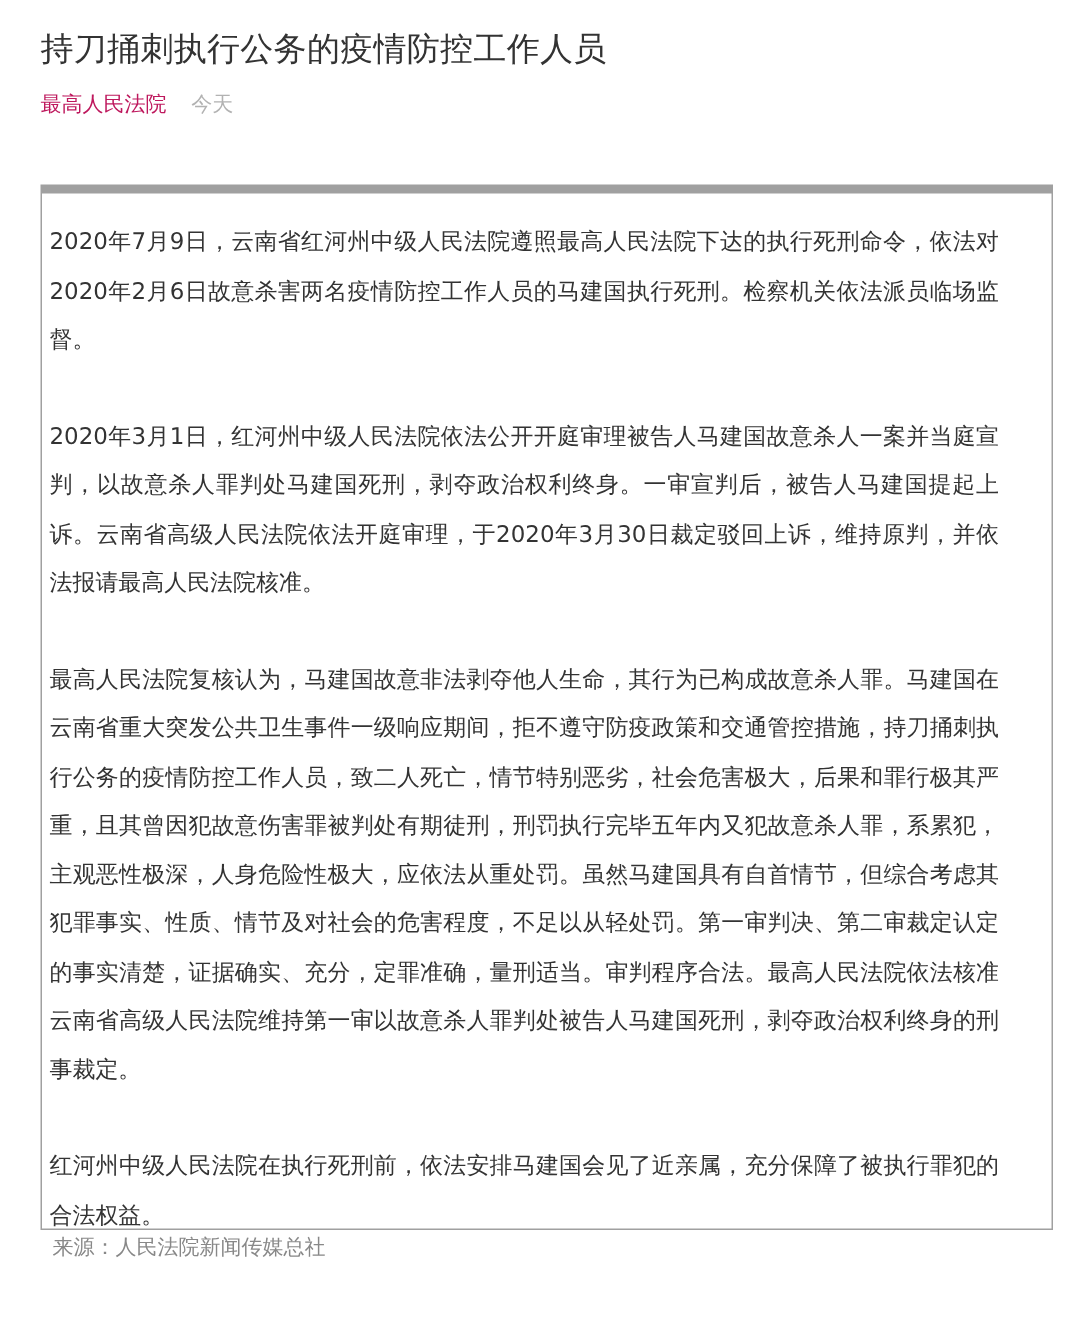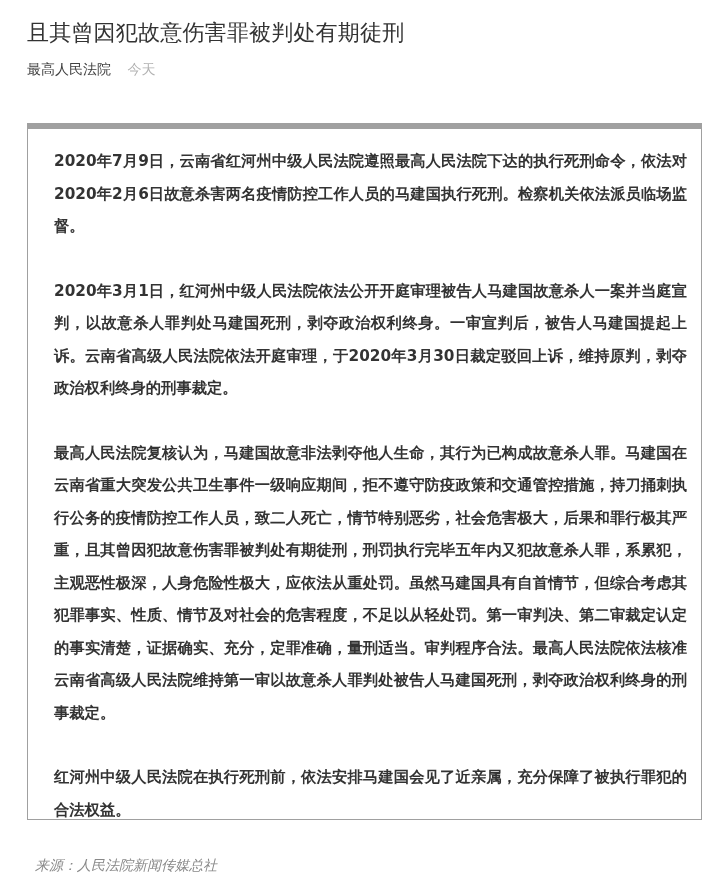--- a/index.html
+++ b/index.html
@@ -27,74 +27,72 @@
       white-space: nowrap;
     }
     .meta {
       position: absolute;
       left: 27px;
       top: 61px;
       font-size: 14px;
       white-space: nowrap;
     }
     .meta .author {
-      color: #404040;
+      color: #be185d;
     }
     .meta .date {
       color: #b2b2b2;
       margin-left: 12px;
       text-align: center;
     }
     .article-box {
       position: absolute;
       left: 27px;
       top: 123px;
       width: 675px;
       height: 697px;
       box-sizing: border-box;
       border: 1px solid #a0a0a0;
       border-top: 6px solid #a0a0a0;
     }
     .article-box .content {
       position: absolute;
-      left: 26px;
+      left: 5px;
       top: 16px;
       width: 633px;
-      font-weight: bold;
     }
     .para {
       margin: 0 0 32px 0;
       font-size: 15.3px;
       line-height: 32.5px;
       color: #333333;
       text-align: justify;
     }
     .para:last-child { margin-bottom: 16px; }
     .source {
       position: absolute;
       left: 35px;
-      top: 857px;
+      top: 823px;
       font-size: 14px;
       color: #888888;
       white-space: nowrap;
-      font-style: italic;
     }
   </style>
 </head>
 <body>
 
-<h1 class="title">且其曾因犯故意伤害罪被判处有期徒刑</h1>
+<h1 class="title">持刀捅刺执行公务的疫情防控工作人员</h1>
 
 <div class="meta">
   <span class="author">最高人民法院</span>
   <span class="date">今天</span>
 </div>
 
 <div class="article-box">
   <div class="content">
     <p class="para">2020年7月9日，云南省红河州中级人民法院遵照最高人民法院下达的执行死刑命令，依法对2020年2月6日故意杀害两名疫情防控工作人员的马建国执行死刑。检察机关依法派员临场监督。</p>
-    <p class="para">2020年3月1日，红河州中级人民法院依法公开开庭审理被告人马建国故意杀人一案并当庭宣判，以故意杀人罪判处马建国死刑，剥夺政治权利终身。一审宣判后，被告人马建国提起上诉。云南省高级人民法院依法开庭审理，于2020年3月30日裁定驳回上诉，维持原判，剥夺政治权利终身的刑事裁定。</p>
+    <p class="para">2020年3月1日，红河州中级人民法院依法公开开庭审理被告人马建国故意杀人一案并当庭宣判，以故意杀人罪判处马建国死刑，剥夺政治权利终身。一审宣判后，被告人马建国提起上诉。云南省高级人民法院依法开庭审理，于2020年3月30日裁定驳回上诉，维持原判，并依法报请最高人民法院核准。</p>
     <p class="para">最高人民法院复核认为，马建国故意非法剥夺他人生命，其行为已构成故意杀人罪。马建国在云南省重大突发公共卫生事件一级响应期间，拒不遵守防疫政策和交通管控措施，持刀捅刺执行公务的疫情防控工作人员，致二人死亡，情节特别恶劣，社会危害极大，后果和罪行极其严重，且其曾因犯故意伤害罪被判处有期徒刑，刑罚执行完毕五年内又犯故意杀人罪，系累犯，主观恶性极深，人身危险性极大，应依法从重处罚。虽然马建国具有自首情节，但综合考虑其犯罪事实、性质、情节及对社会的危害程度，不足以从轻处罚。第一审判决、第二审裁定认定的事实清楚，证据确实、充分，定罪准确，量刑适当。审判程序合法。最高人民法院依法核准云南省高级人民法院维持第一审以故意杀人罪判处被告人马建国死刑，剥夺政治权利终身的刑事裁定。</p>
     <p class="para">红河州中级人民法院在执行死刑前，依法安排马建国会见了近亲属，充分保障了被执行罪犯的合法权益。</p>
   </div>
 </div>
 
 <div class="source">来源：人民法院新闻传媒总社</div>
 
 </body></html>

